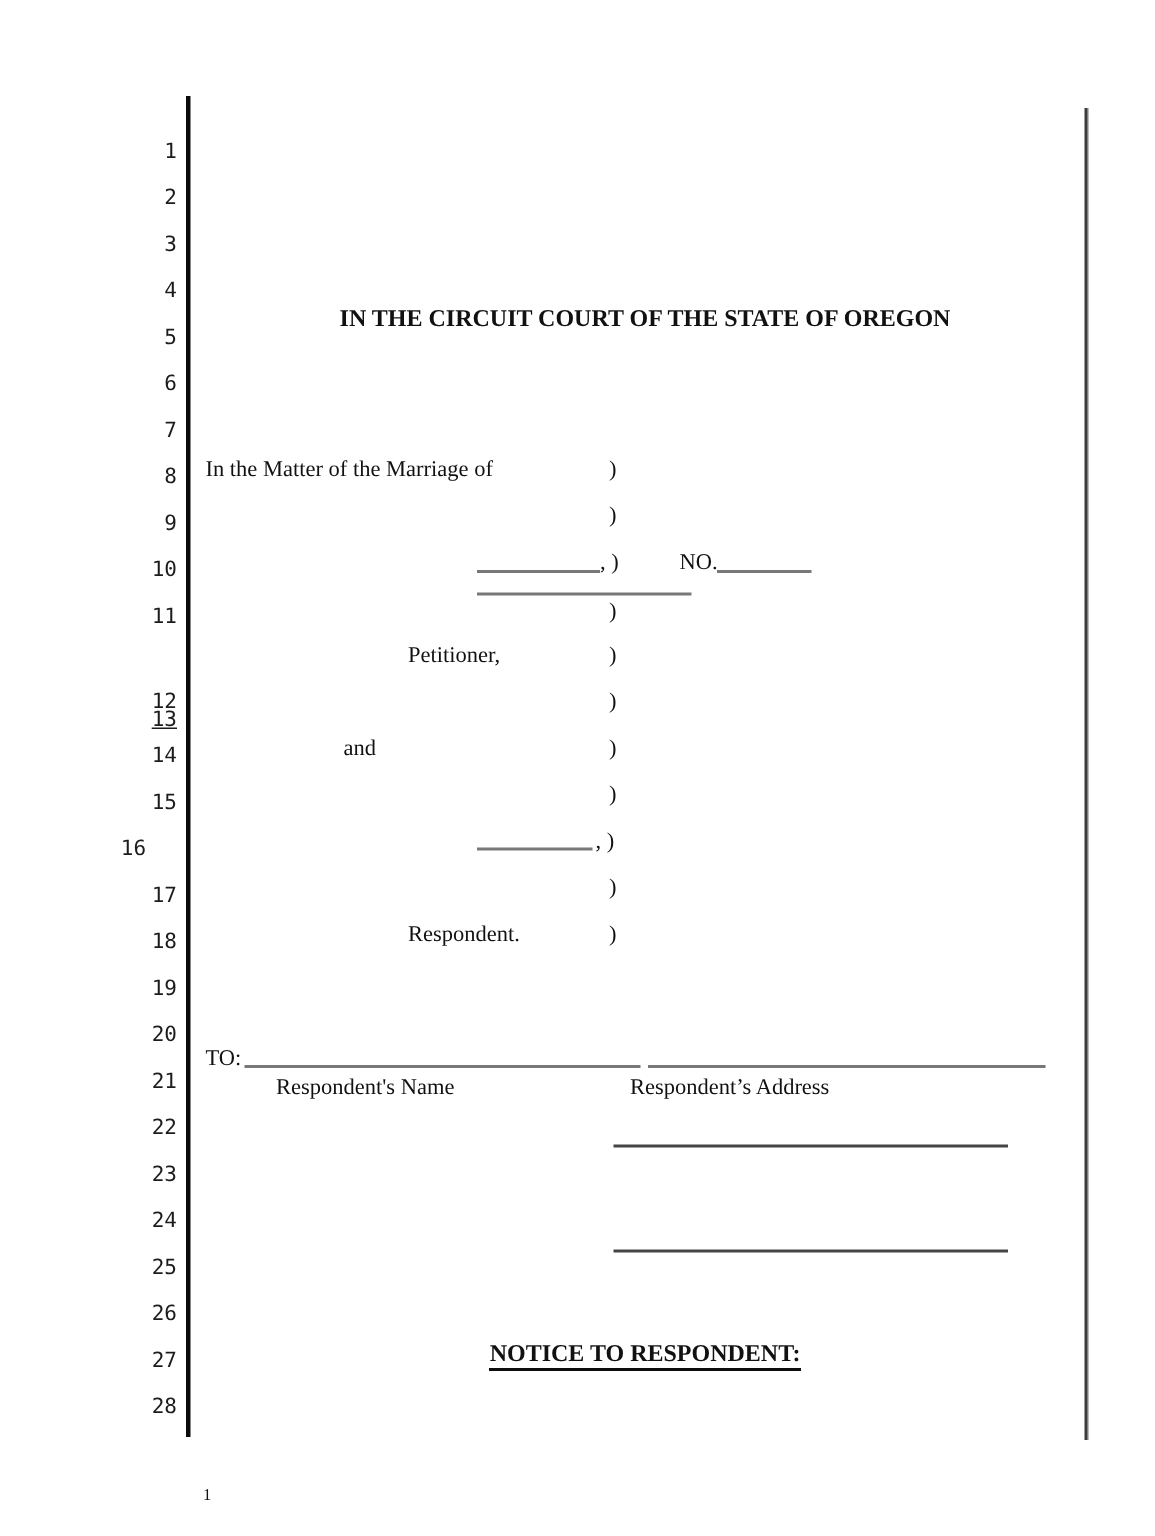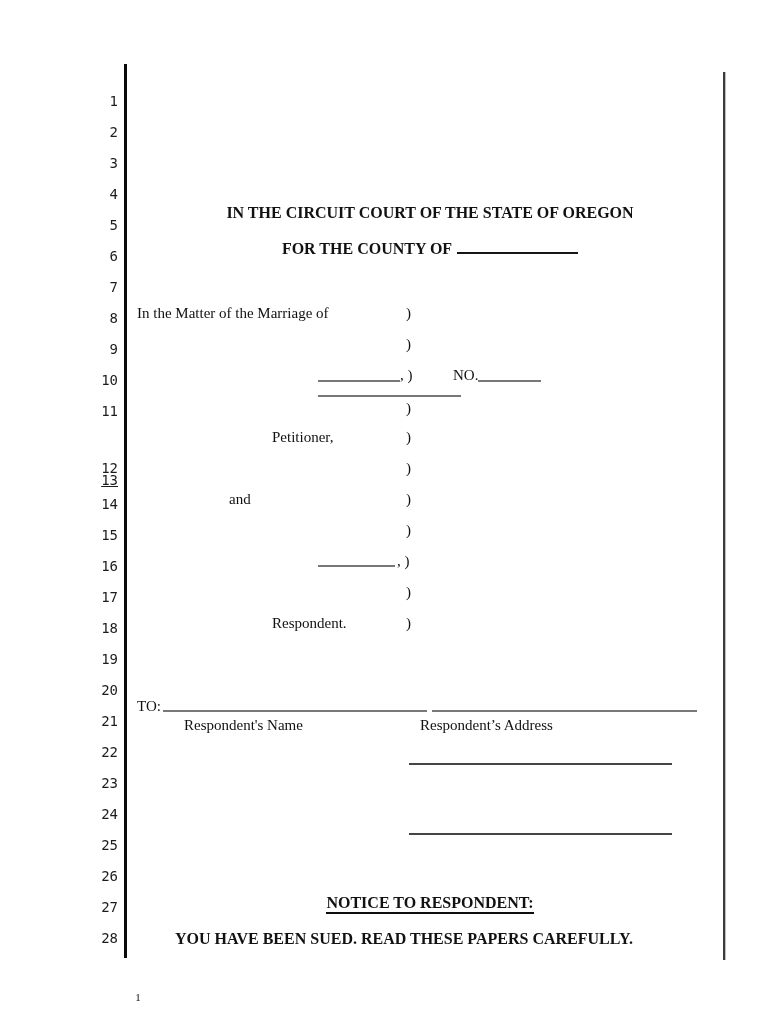--- a/index.html
+++ b/index.html
@@ -43,37 +43,36 @@
       <div class="line-num" style="top: 248px;">6</div>
       <div class="line-num" style="top: 279px;">7</div>
       <div class="line-num" style="top: 310px;">8</div>
       <div class="line-num" style="top: 341px;">9</div>
       <div class="line-num" style="top: 372px;">10</div>
       <div class="line-num" style="top: 403px;">11</div>
       <div class="line-num" style="top: 460px;">12</div>
       <div class="line-num" style="top: 472px; text-decoration: underline;">13</div>
       <div class="line-num" style="top: 496px;">14</div>
       <div class="line-num" style="top: 527px;">15</div>
-      <div class="line-num" style="top: 558px;">16</div>
+      <div class="line-num" style="top: 558px; text-align: center;">16</div>
       <div class="line-num" style="top: 589px;">17</div>
       <div class="line-num" style="top: 620px;">18</div>
       <div class="line-num" style="top: 651px;">19</div>
       <div class="line-num" style="top: 682px;">20</div>
       <div class="line-num" style="top: 713px;">21</div>
       <div class="line-num" style="top: 744px;">22</div>
       <div class="line-num" style="top: 775px;">23</div>
       <div class="line-num" style="top: 806px;">24</div>
       <div class="line-num" style="top: 837px; text-align: right;">25</div>
       <div class="line-num" style="top: 868px;">26</div>
       <div class="line-num" style="top: 899px;">27</div>
       <div class="line-num" style="top: 930px;">28</div>
     </div>
 
   <div class="t bold sz16 center" style="left:130px;top:203px;width:600px;">IN THE CIRCUIT COURT OF THE STATE OF OREGON</div>
-  <div class="t bold sz16 center" style="left:130px;top:239px;width:600px;"><span>FOR THE COUNTY OF</span><span class="blank-inline"></span></div>
 
   <div class="t" style="left:137px;top:304px;">In the Matter of the Marriage of</div>
   <span class="t" style="left:406px;top:304px;">)</span>
 
   <span class="t" style="left:406px;top:335px;">)</span>
 
   <div class="blank" style="left:318px;top:367px;width:82px;height:13px;"></div>
   <span class="t" style="left:400px;top:366px;">, )</span>
   <span class="t" style="left:453px;top:366px;">NO.</span>
   <div class="blank" style="left:478px;top:367px;width:63px;height:13px;"></div>
@@ -104,17 +103,16 @@
   <div class="blank" style="left:163px;top:698px;width:264px;height:12px;"></div>
   <div class="blank" style="left:432px;top:698px;width:265px;height:12px;"></div>
 
   <div class="t" style="left:184px;top:716px;">Respondent's Name</div>
   <div class="t" style="left:420px;top:716px;text-align:right;">Respondent’s Address</div>
 
   <div class="blank-dark" style="left:409px;top:751px;width:263px;height:12px;"></div>
   <div class="blank-dark" style="left:409px;top:821px;width:263px;height:12px;"></div>
 
   <div class="t bold sz16 center" style="left:130px;top:893px;width:600px;"><span class="notice-underline">NOTICE TO RESPONDENT:</span></div>
-  <div class="t bold sz16 center" style="left:130px;top:929px;width:548px;">YOU HAVE BEEN SUED. READ THESE PAPERS CAREFULLY.</div>
 
   <div class="footer-num">1</div>
 
 </div>
 
 </body></html>

